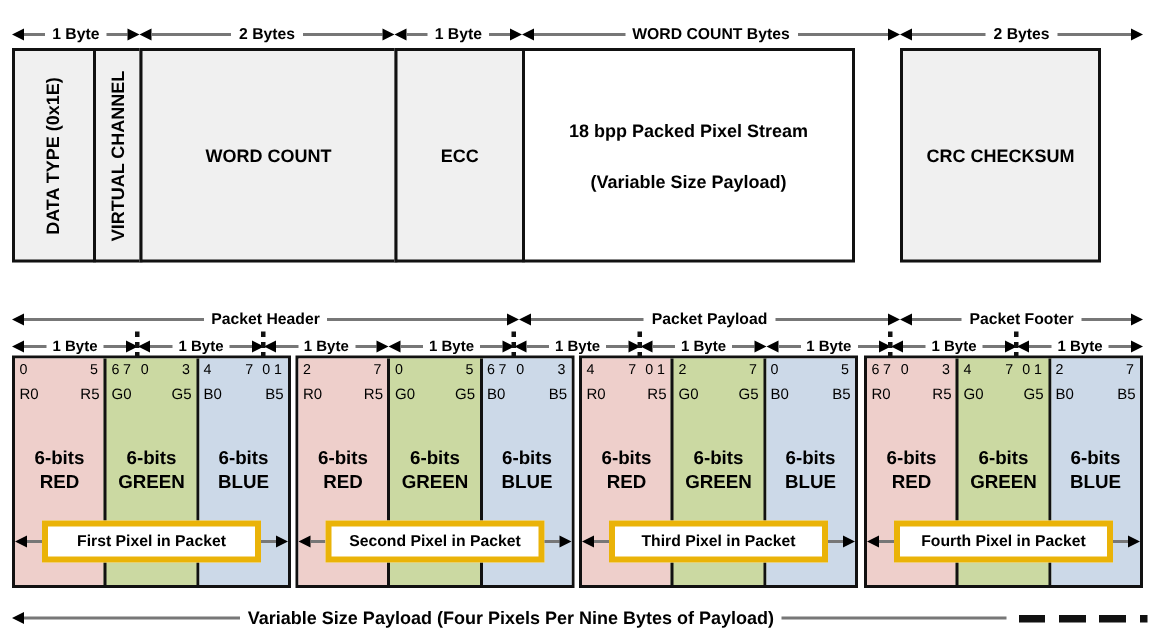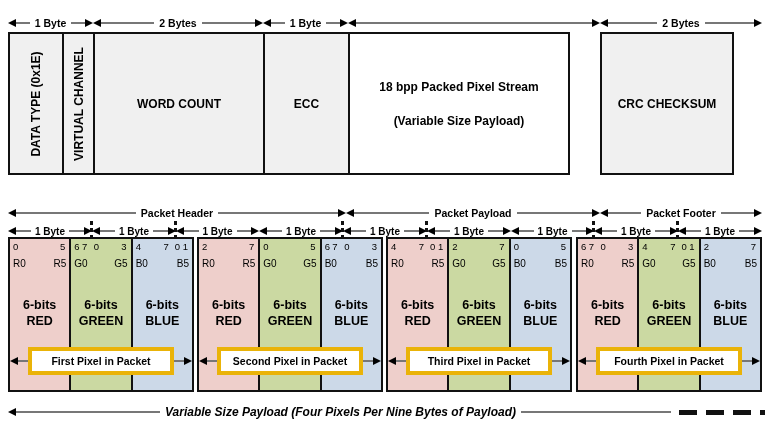--- a/index.html
+++ b/index.html
@@ -46,21 +46,21 @@
   .rng{position:absolute;top:19px;left:0;right:0;display:flex;justify-content:space-between;
        padding:0 3px;font-size:10px;box-sizing:border-box;}
   .clabel{position:absolute;top:58px;left:0;right:0;text-align:center;
           font-weight:bold;font-size:12.5px;line-height:1.3;}
   .plabel-row{position:absolute;top:110px;left:0;right:0;display:flex;align-items:center;height:24px;}
   .pbadge{background:#fff;border:4px solid #eab308;box-sizing:border-box;font-weight:bold;
           font-size:10.5px;text-align:center;flex:0 0 146px;padding:4px 0;white-space:nowrap;}
 
   
   .bottom-arrow{position:absolute;top:404px;left:8px;width:757px;display:flex;align-items:center;height:16px;}
-  .bottom-arrow .alabel{font-size:12px;font-style:italic;}
+  .bottom-arrow .alabel{font-size:12px;}
   .bottom-arrow .tail{flex:0 0 150px;height:1.5px;background:#777;}
   .bigdash{flex:0 0 86px;height:5px;margin-left:8px;
            background:repeating-linear-gradient(90deg,#111 0 18px,transparent 18px 27px);}
 </style>
 </head>
 <body>
 
 <div class="canvas">
 
   <div class="aseg" style="left:8px;width:85px;top:4px;">
@@ -80,20 +80,21 @@
   <div class="aseg" style="left:263px;width:85px;top:4px;">
     <span class="ah l"></span>
       <span class="aline"></span>
     <span class="alabel">1 Byte</span>
     <span class="aline"></span>
       <span class="ah r"></span>
   </div>
   <div class="aseg" style="left:348px;width:252px;top:4px;">
     <span class="ah l"></span>
       <span class="aline"></span>
+    <span class="alabel">WORD COUNT Bytes</span>
     <span class="aline"></span>
       <span class="ah r"></span>
   </div>
   <div class="aseg" style="left:600px;width:162px;top:4px;">
     <span class="ah l"></span>
       <span class="aline"></span>
     <span class="alabel">2 Bytes</span>
     <span class="aline"></span>
       <span class="ah r"></span>
   </div>

